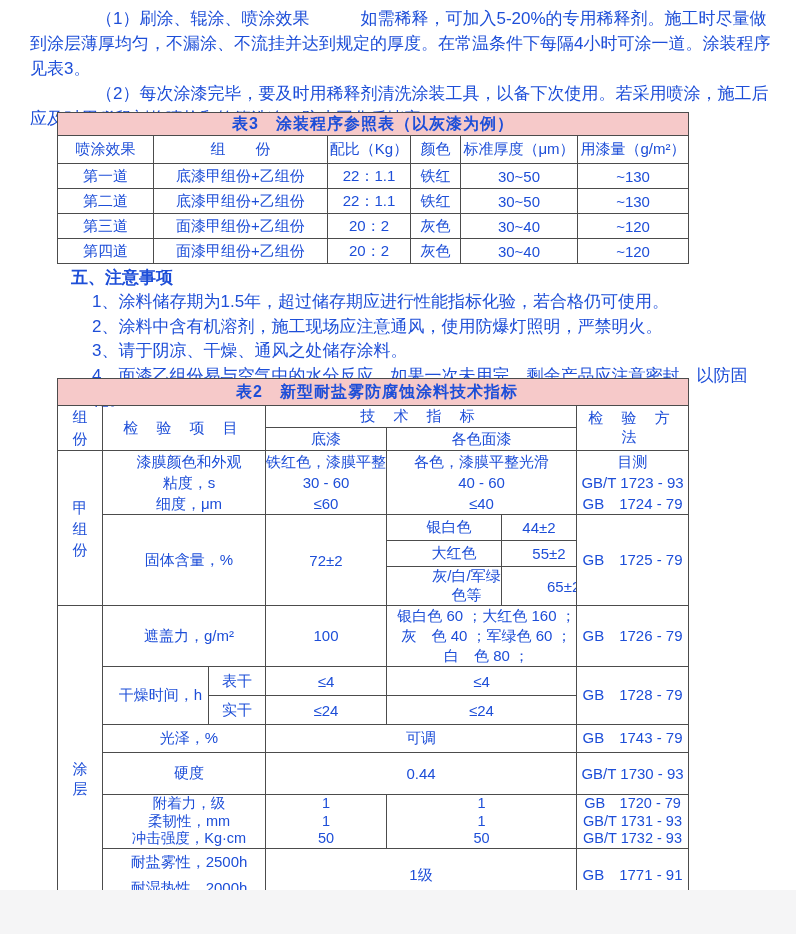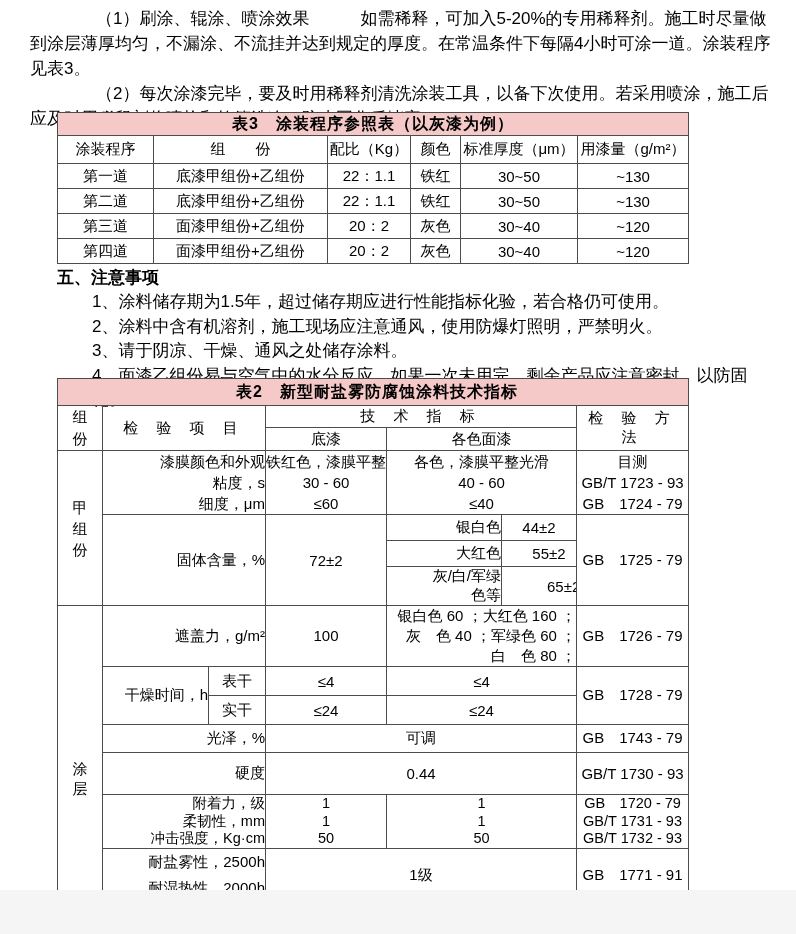--- a/index.html
+++ b/index.html
@@ -1,46 +1,46 @@
 <!DOCTYPE html>
 <html><head>
 <meta charset="utf-8">
 <style>
   * { margin:0; padding:0; box-sizing:border-box; }
   body { background:#fff; }
   .page {
     position:relative; width:796px; height:934px; background:#ffffff;
-    font-family:"Liberation Sans","DejaVu Sans",sans-serif; color:#000000;
+    font-family:"Liberation Sans","DejaVu Sans",sans-serif; color:#1d4ed8;
     overflow:hidden;
   }
   
   .paras { position:absolute; left:30px; top:6px; width:742px; font-size:17px; line-height:25px; }
   .paras p { text-indent:66px; }
   
   table { border-collapse:collapse; table-layout:fixed;border-radius:17px; }
   td, th { border:1px solid #4c4c4c; font-weight:normal; text-align:center;
            vertical-align:middle; white-space:pre-line; overflow:hidden; }
   .title-bar { background:#f6c9c9; font-weight:bold; font-size:16px; letter-spacing:1px; }
   
   .t3 { position:absolute; left:57px; top:112px; width:631px; font-size:15px; }
   .t3 .title-bar { height:23px; }
   .t3 .hrow td { height:28px; }
   .t3 .drow td { height:25px; }
   
   .notes { position:absolute; left:30px; top:266px; width:742px; font-size:17px; }
-  .notes .heading { font-weight:bold; margin-left:27px; line-height:24px; }
+  .notes .heading { font-weight:bold; margin-left:41px; line-height:24px; }
   .notes .note { margin-left:62px; line-height:24.5px; }
   
   .t2 { position:absolute; left:57px; top:378px; width:631px; font-size:15px; }
   .t2 .title-bar { height:27px;padding-left:8px; }
   .t2 .h1 td { height:22px; border-bottom-width:0; }
   .t2 .h1 td.bb { border-bottom-width:1px; }
   .t2 .h2 td { height:23px; }
   .t2 .sp { letter-spacing:7px; }
-  .left { text-align:right; padding-left:10px; }
+  .left { text-align:center; padding-left:10px; }
   .r3 td { height:63px; line-height:21px; }
   .r4 td { height:26px; } .r5 td { height:26px;padding-left:20px; } .r6 td { height:27px;padding-left:45px; }
   .r7 td { height:60px; line-height:20px;margin-top:36px; }
   .r8 td { height:29px; } .r9 td { height:29px; }
   .r10 td { height:28px; } .r11 td { height:42px; }
   .r12 td { height:52px; line-height:17.5px; font-size:14.5px; }
   .r13 td { height:70px; line-height:26px; }
   .vlabel { line-height:22px; }
   .vlabel-a { line-height:36px; }
   .vlabel-b { line-height:86px; }
@@ -64,21 +64,21 @@
         <col style="width:83px">
       <col style="width:50px">
         <col style="width:117px">
         <col style="width:111px">
     </colgroup>
     <tbody>
         <tr>
       <td class="title-bar" colspan="6">表3　涂装程序参照表（以灰漆为例）</td>
     </tr>
     <tr class="hrow">
-      <td>涂装程序</td>
+      <td>喷涂效果</td>
       <td>组　　份</td>
       <td>配比（Kg）</td>
       <td>颜色</td>
       <td>标准厚度（μm）</td>
       <td>用漆量（g/m²）</td>
     </tr>
     <tr class="drow">
       <td>第一道</td>
       <td>底漆甲组份+乙组份</td>
       <td>22：1.1</td>

